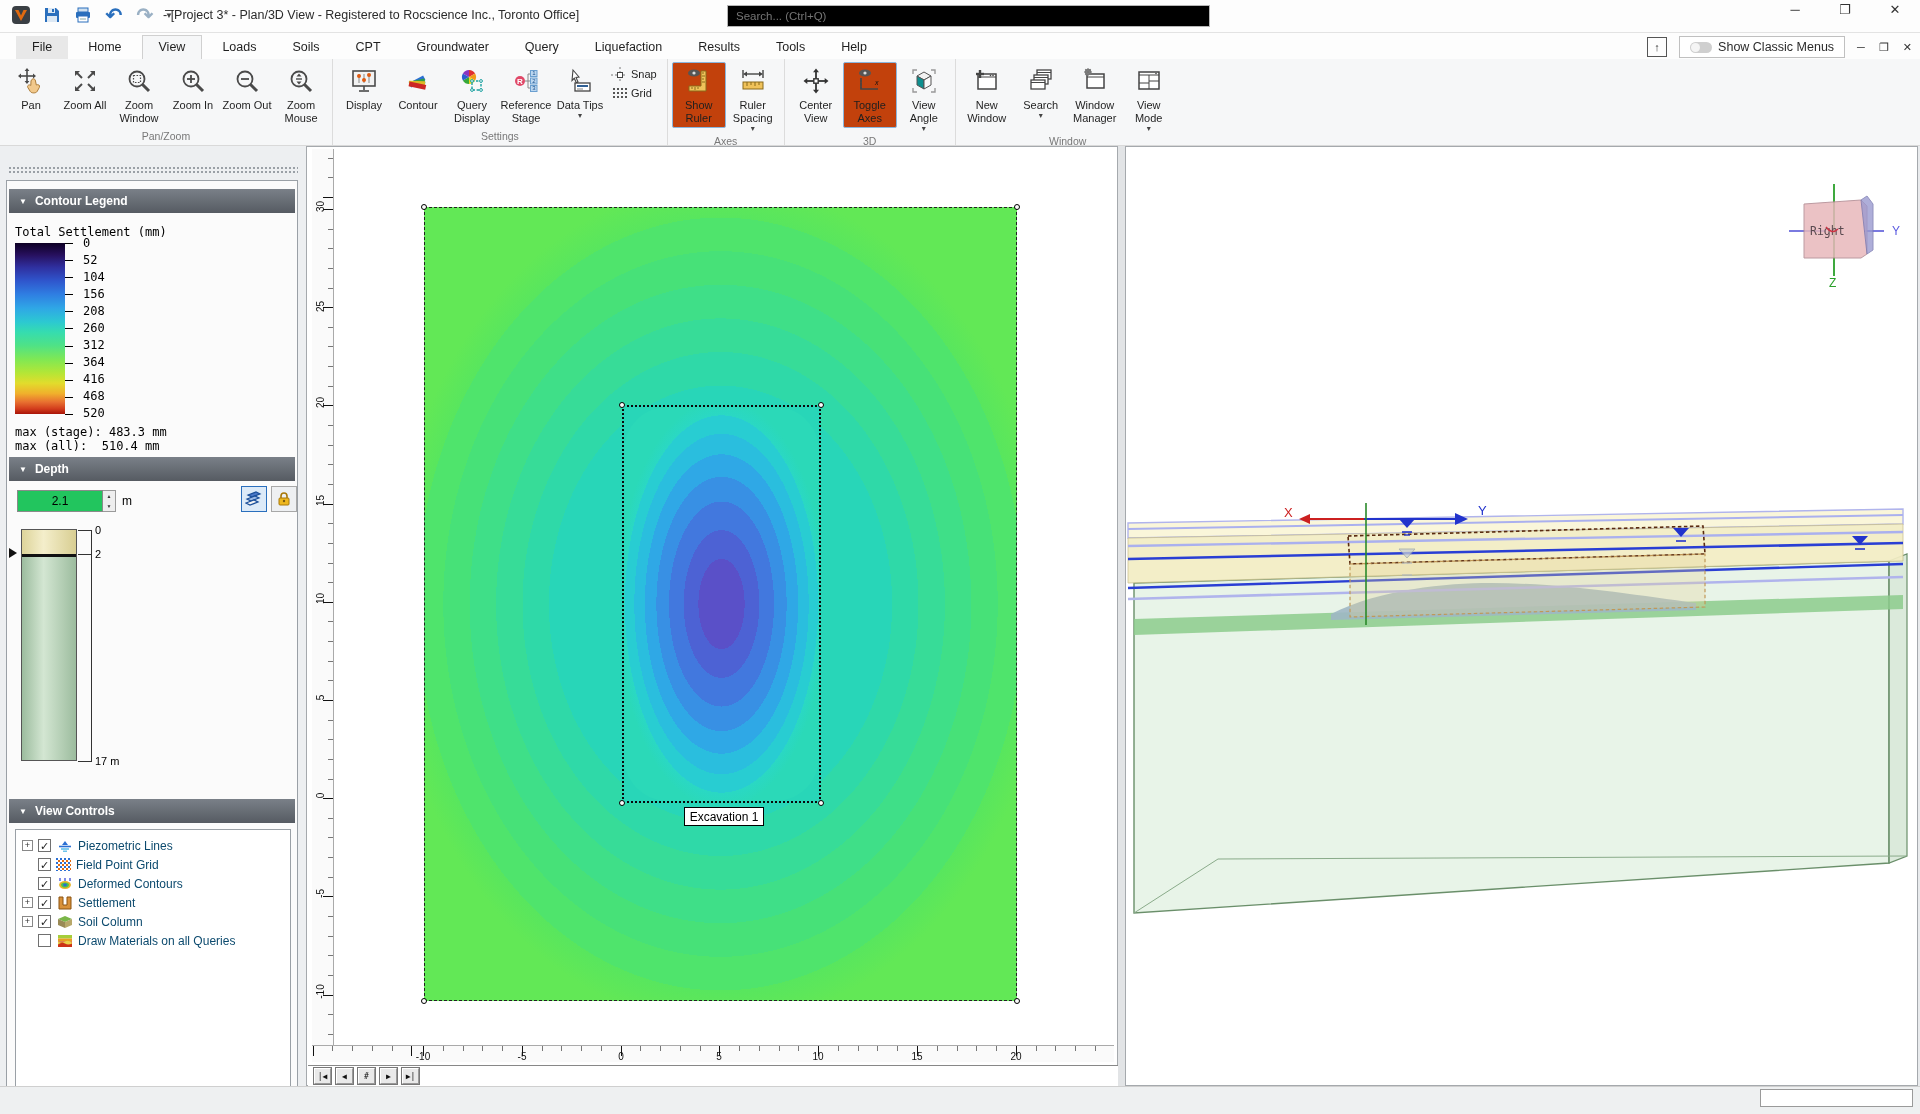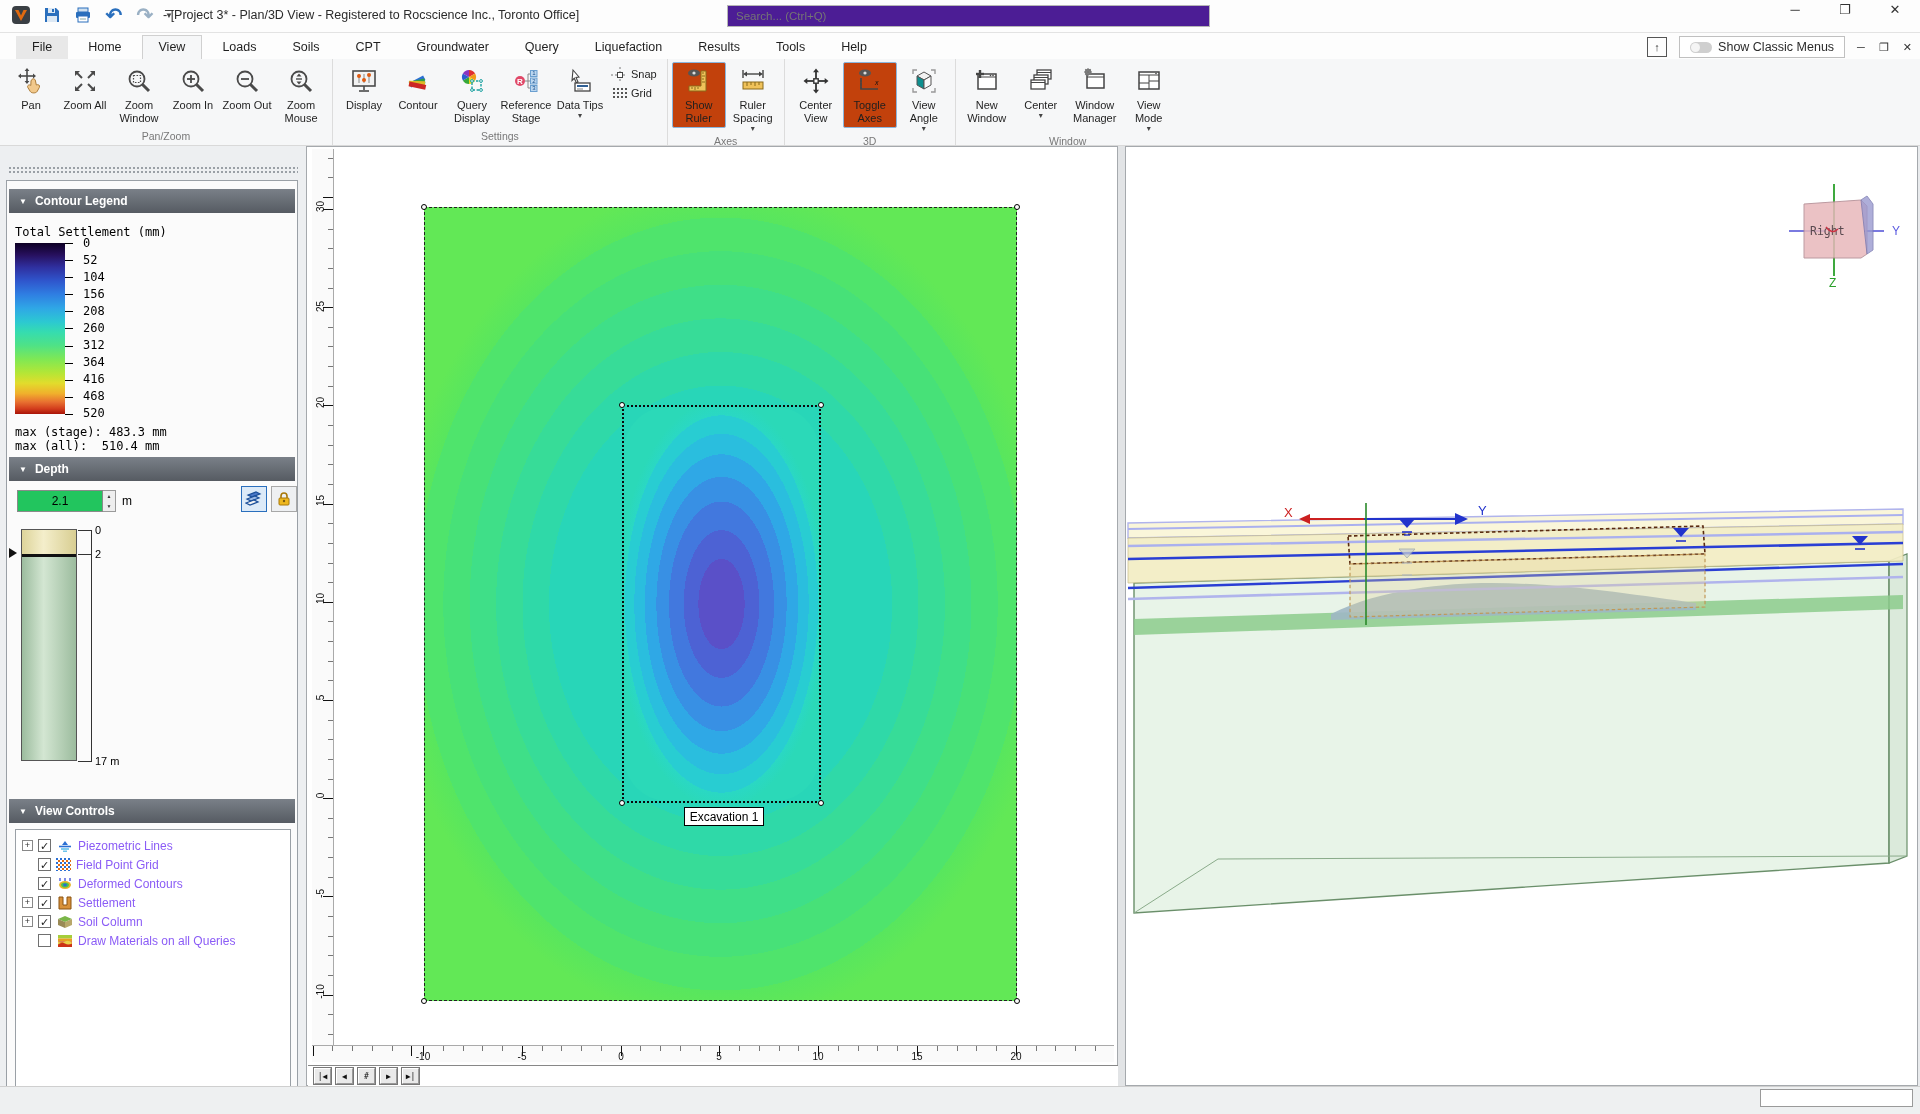--- a/index.html
+++ b/index.html
@@ -5,21 +5,21 @@
   * { margin:0; padding:0; box-sizing:border-box; }
   html,body { width:1920px; height:1114px; overflow:hidden; font-family:"Liberation Sans",sans-serif; background:#fff; }
   .app { position:relative; width:1920px; height:1114px; background:#f6f7f8; }
 
   
   .titlebar { position:absolute; left:0; top:0; width:1920px; height:33px; background:#fdfdfd; border-bottom:1px solid #e3e3e3; }
   .qat { position:absolute; left:10px; top:4px; display:flex; align-items:center; gap:9px; }
   .qat .qbtn { width:22px; height:22px; display:flex; align-items:center; justify-content:center; }
   .qat-caret { font-size:8px; color:#444; border-top:1px solid #444; padding-top:1px; line-height:8px; }
   .win-title { position:absolute; left:163px; top:8px; font-size:12.5px; color:#2b2b2b; white-space:nowrap; }
-  .search-box { position:absolute; left:727px; top:5px; width:483px; height:22px; border:1px solid #b6b6b6; background:#4c1d95; font-size:11.5px; color:#8a8a8a; padding:0 8px; font-family:"Liberation Sans",sans-serif; }
+  .search-box { position:absolute; left:727px; top:5px; width:483px; height:22px; border:1px solid #b6b6b6; background:#000000; font-size:11.5px; color:#8a8a8a; padding:0 8px; font-family:"Liberation Sans",sans-serif; }
   .main-winbtns { position:absolute; right:12px; top:2px; display:flex; gap:24px; }
   .main-winbtns span { font-size:13px; color:#333; width:26px; text-align:center; cursor:default; }
 
   
   .menubar { position:absolute; left:0; top:33px; width:1920px; height:26px; background:#fdfdfd; display:flex; align-items:flex-end; }
   .mtab { font-size:12.5px; color:#1f1f1f; padding:4px 16px 5px; margin:0 2px; white-space:nowrap; }
   .mtab.file { background:#e8e8e8; margin-left:16px; }
   .mtab.active { background:#f6f7f8; border:1px solid #d0d0d0; border-bottom:none; }
   .menubar-right { position:absolute; right:8px; top:3px; display:flex; align-items:center; gap:12px; }
   .pin-btn { width:20px; height:20px; border:1px solid #555; display:flex; align-items:center; justify-content:center; font-size:11px; color:#333; }
@@ -81,21 +81,21 @@
   .soil-bracket { position:absolute; left:84px; top:349px; width:1px; height:231px; background:#333; }
   .soil-bt { position:absolute; left:71px; height:1px; width:14px; background:#333; }
   .soil-lbl { position:absolute; left:88px; font-size:11px; color:#000; }
 
   .vc-tree { position:absolute; left:8px; top:648px; width:276px; height:264px; background:#fff; border:1px solid #9aa0a6; padding:6px 0 0 4px; }
   .vc-row { display:flex; align-items:center; height:19px; gap:5px; }
   .vc-exp { width:11px; height:11px; border:1px solid #888; background:#fff; font-size:9px; line-height:9px; text-align:center; color:#333; margin-left:2px; flex:none; }
   .vc-exp.blank { border:none; background:transparent; }
   .vc-check { width:13px; height:13px; border:1px solid #707070; background:#fff; font-size:11px; line-height:12px; text-align:center; color:#222; flex:none; }
   .vc-icon { width:17px; height:15px; flex:none; display:flex; align-items:center; justify-content:center; }
-  .vc-label { font-size:12px; color:#8b5cf6; white-space:nowrap; }
+  .vc-label { font-size:12px; color:#0c4a6e; white-space:nowrap; }
 
   
   .plan-pane { position:absolute; left:306px; top:0; width:812px; height:940px; background:#fff; border:1px solid #a5a9ad; }
   .vruler { position:absolute; left:5px; top:2px; width:22px; height:896px; background:#fafafa; border-right:1px solid #aaa; }
   .vruler .minor { position:absolute; right:0; top:0; width:5px; height:100%;
      background:repeating-linear-gradient(to bottom,#777 0 1px,transparent 1px 19.64px); background-position:0 60px; }
   .vruler .major { position:absolute; right:0; top:0; width:10px; height:100%;
      background:repeating-linear-gradient(to bottom,#111 0 1px,transparent 1px 98.2px); background-position:0 60px; }
   .vr-lbl { position:absolute; left:-1px; width:18px; text-align:center; font-size:10px; color:#111; transform:rotate(-90deg); }
   .hruler { position:absolute; left:5px; top:898px; width:802px; height:17px; background:#fafafa; border-top:1px solid #aaa; }
@@ -487,21 +487,21 @@
                 <g fill="#fff" stroke="#444" stroke-width="1.3">
                   <rect x="10" y="3" width="14" height="9"></rect>
                   <rect x="7" y="8" width="14" height="9"></rect>
                   <rect x="4" y="13" width="14" height="9"></rect>
                 </g>
                 <line x1="10" y1="5.5" x2="24" y2="5.5" stroke="#444"></line>
                 <line x1="7" y1="10.5" x2="21" y2="10.5" stroke="#444"></line>
                 <line x1="4" y1="15.5" x2="18" y2="15.5" stroke="#444"></line>
               </svg>
           </span>
-          <span class="rlabel">Center</span>
+          <span class="rlabel">Search</span>
           <span class="rcaret">▾</span>
         </div>
         <div class="rbtn">
           <span class="ricon">
             <svg width="28" height="28" viewBox="0 0 28 28">
                 <rect x="6" y="7" width="17" height="14" fill="#fff" stroke="#444" stroke-width="1.5"></rect>
                 <line x1="6" y1="10" x2="23" y2="10" stroke="#444"></line>
                 <g stroke="#777" stroke-width="1.3">
                   <circle cx="7" cy="5" r="2.6" fill="#aaa"></circle>
                   <line x1="7" y1="1.2" x2="7" y2="8.8"></line>

